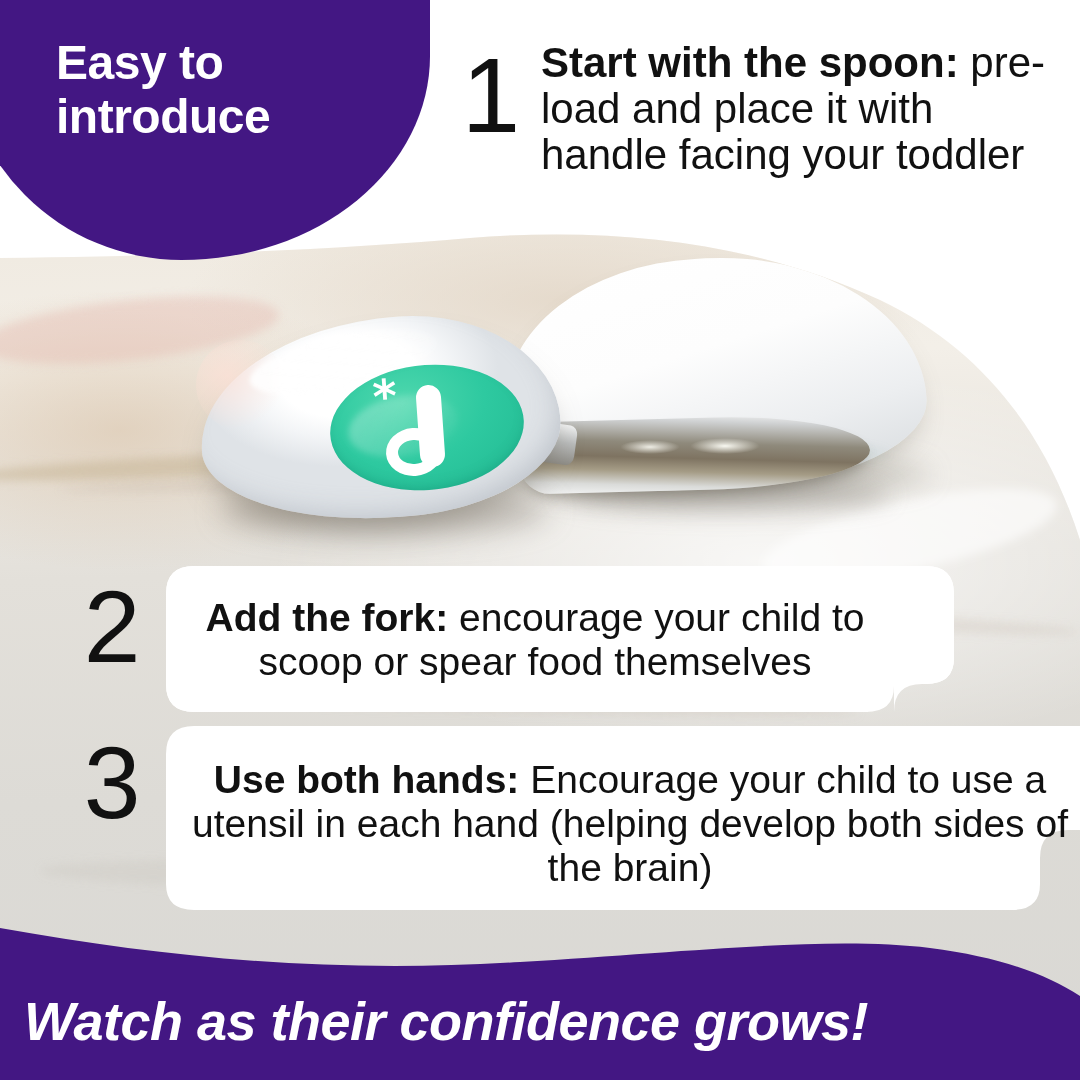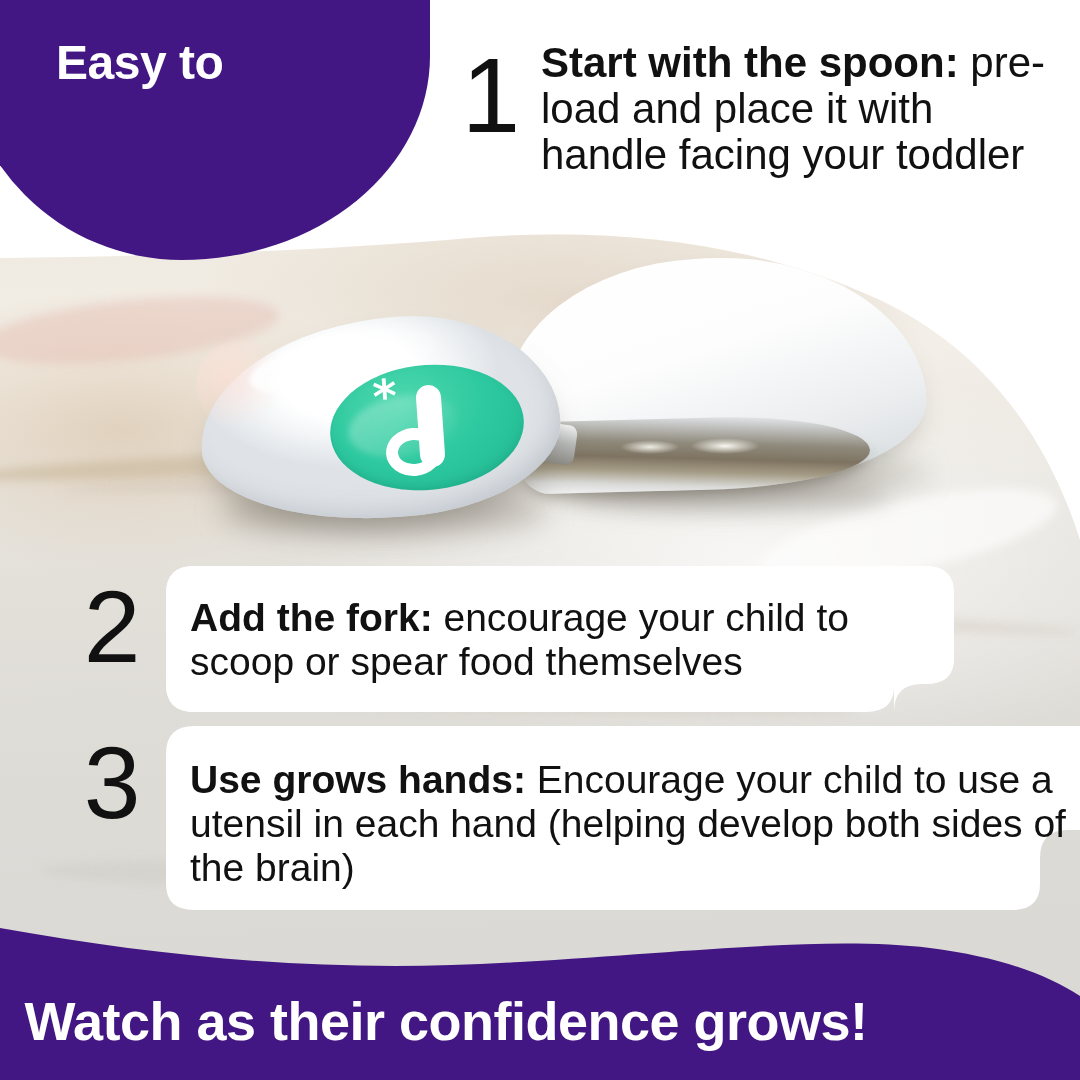--- a/index.html
+++ b/index.html
@@ -156,21 +156,21 @@
   .step1 .body b{font-weight:700;}
 
   
   .step-row{position:absolute;display:flex;align-items:flex-start;}
   .step-row .num{
     font-size:102px;line-height:1;color:#111111;font-weight:400;
     width:100px;text-align:center;flex:none;
   }
   .card{
     background:#ffffff;padding:18px 26px 20px 24px;
-    font-size:39px;line-height:1.13;color:#111111;
+    font-size:39px;line-height:1.13;color:#111111;text-align:center;
   }
   .card b{font-weight:700;}
 
   #row2{left:62px;top:566px;}
   #row2 .num{margin-top:10px;}
   #row2 .card{
     width:740px;
     clip-path: path("M0,26 Q0,0 26,0 L764,0 Q790,0 790,26 L790,94 Q790,120 764,120 L760,120 Q736,120 736,146 L736,108 Q736,134 710,134 L26,134 Q0,134 0,108 Z");
     border-radius:26px;
     -webkit-mask: none;
@@ -178,21 +178,21 @@
 
   #row3{left:62px;top:726px;}
   #row3 .num{margin-top:6px;}
 
   
   .bottom-wave{
     position:absolute;left:0;top:900px;width:1080px;height:180px;
   }
   .bottom-text{
     position:absolute;left:0;top:990px;width:892px;text-align:center;
-    color:#ffffff;font-weight:700;font-size:54px;letter-spacing:-0.5px;
+    color:#ffffff;font-weight:700;font-size:54px;letter-spacing:-0.5px;font-style:italic;
   }
 </style>
 </head>
 <body>
 
 <div id="stage">
 
   <div class="photo">
     <div class="photo-bg"></div>
     <div class="vein v1"></div>
@@ -221,20 +221,21 @@
     <div class="badge"></div>
     <div class="badge-gloss"></div>
     <div class="mark-stem"></div>
     <div class="mark-ring"></div>
     <div class="mark-star">*</div>
   </div>
 
   <div class="top-blob"></div>
   <div class="top-title">
     <div>Easy to</div>
+    <div>introduce</div>
   </div>
 
   <div class="step1">
     <div class="num">1</div>
     <div class="body">
       <b>Start with the spoon:</b><span> pre-load and place it with handle facing your toddler</span>
     </div>
   </div>
 
   <div class="step-row" id="row2">
@@ -247,21 +248,21 @@
       <b>Add the fork:</b><span> encourage your child to scoop or spear food themselves</span>
     </div>
   </div>
 
   <div class="step-row" id="row3">
     <div class="num">3</div>
     <svg width="990" height="190" viewBox="0 0 990 190" style="display:block;margin-left:4px;">
       <path d="M0,28 Q0,0 28,0 L940,0 Q968,0 968,28 L968,78 Q968,104 940,104 L902,104 Q874,104 874,132 L874,158 Q874,184 846,184 L28,184 Q0,184 0,158 Z" fill="#ffffff"></path>
     </svg>
     <div class="card" style="position:absolute;left:104px;top:14px;width:880px;background:transparent;">
-      <b>Use grows hands:</b><span> Encourage your child to use a utensil in each hand (helping develop both sides of the brain)</span>
+      <b>Use both hands:</b><span> Encourage your child to use a utensil in each hand (helping develop both sides of the brain)</span>
     </div>
   </div>
 
   <div class="bottom-wave">
     <svg width="1080" height="180" viewBox="0 0 1080 180" style="display:block;">
       <path d="M0,28 C170,58 330,74 520,62 C700,51 830,36 930,48 C1000,57 1046,74 1080,96 L1080,180 L0,180 Z" fill="#431783"></path>
     </svg>
   </div>
   <div class="bottom-text">Watch as their confidence grows!</div>
 

